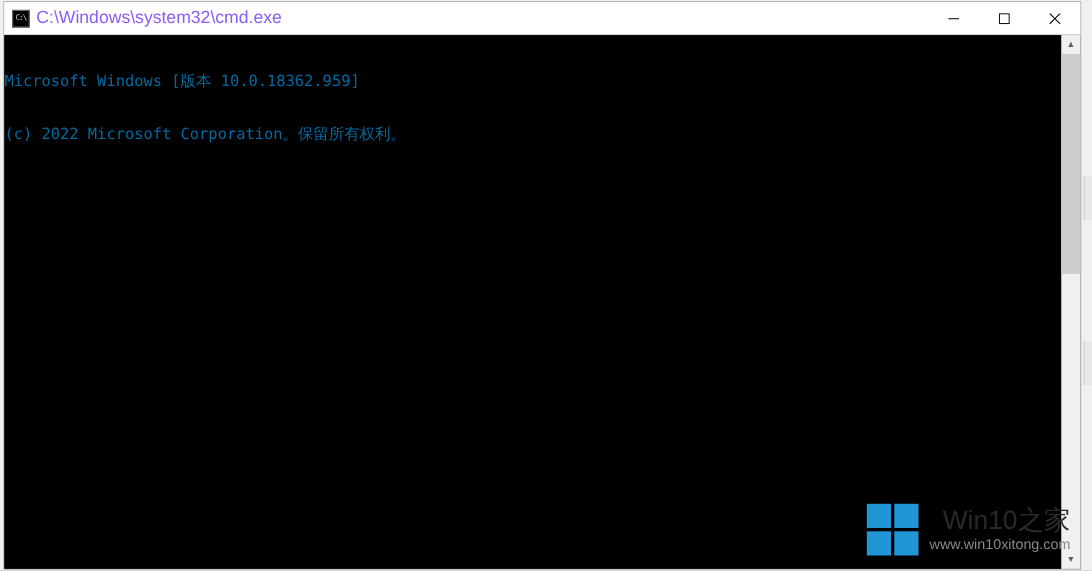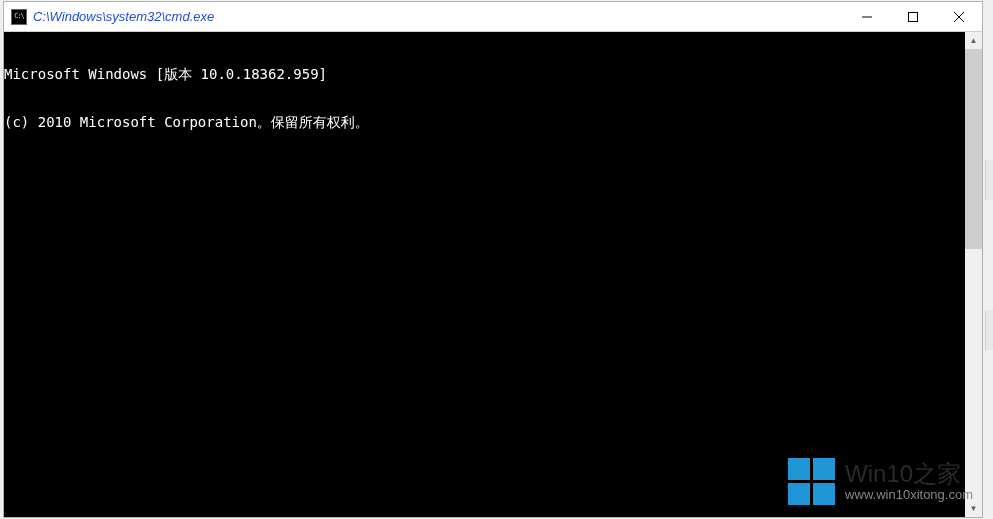--- a/index.html
+++ b/index.html
@@ -46,24 +46,23 @@
       justify-content: center;
     }
     .title-icon-inner {
       color: #cccccc;
       font-size: 7px;
       font-family: monospace;
       line-height: 1;
       letter-spacing: -1px;
     }
     .title-text {
-      font-size: 13px;
-      color: #1d4ed8;
+      font-size: 16px;
+      color: #8b5cf6;
       flex: 1;
-      font-style: italic;
     }
     .window-controls {
       display: flex;
       height: 100%;
     }
     .win-btn {
       width: 46px;
       height: 100%;
       display: flex;
       align-items: center;
@@ -78,21 +77,21 @@
     }
     .terminal-container {
       flex: 1;
       display: flex;
       background: #000000;
       position: relative;
     }
     .terminal {
       flex: 1;
       background: #000000;
-      color: #ffffff;
+      color: #0369a1;
       font-family: "NSimSun", "SimSun", "Consolas", monospace;
       font-size: 14px;
       line-height: 16px;
       padding: 2px 0 0 0;
       white-space: pre;
       overflow: hidden;
     }
     .terminal-line {
       white-space: pre;
     }
@@ -146,21 +145,21 @@
       grid-template-columns: 22px 22px;
       grid-template-rows: 22px 22px;
       gap: 3px;
     }
     .watermark-logo > div {
       background: #2196d6;
     }
     .watermark-text-wrap {
       display: flex;
       flex-direction: column;
-      align-items: flex-start;
+      align-items: flex-end;
     }
     .watermark-title {
       font-size: 24px;
       font-weight: 400;
       color: #2a2a2a;
       font-family: "Microsoft YaHei", sans-serif;
       line-height: 1.1;
     }
     .watermark-url {
       font-size: 13px;
@@ -202,21 +201,21 @@
         <svg viewBox="0 0 10 10">
           <line x1="0" y1="0" x2="10" y2="10" stroke="#000" stroke-width="1"></line>
           <line x1="10" y1="0" x2="0" y2="10" stroke="#000" stroke-width="1"></line>
         </svg>
       </button>
     </div>
   </div>
   <div class="terminal-container">
     <div class="terminal">
       <div class="terminal-line">Microsoft Windows [版本 10.0.18362.959]</div>
-      <div class="terminal-line">(c) 2010 Microsoft Corporation。保留所有权利。</div>
+      <div class="terminal-line">(c) 2022 Microsoft Corporation。保留所有权利。</div>
       <div class="terminal-line"></div>
     </div>
     <div class="scrollbar">
       <div class="scroll-up">
         <span class="scroll-arrow">▲</span>
       </div>
       <div class="scroll-track"></div>
       <div class="scroll-thumb"></div>
       <div class="scroll-down">
         <span class="scroll-arrow">▼</span>

